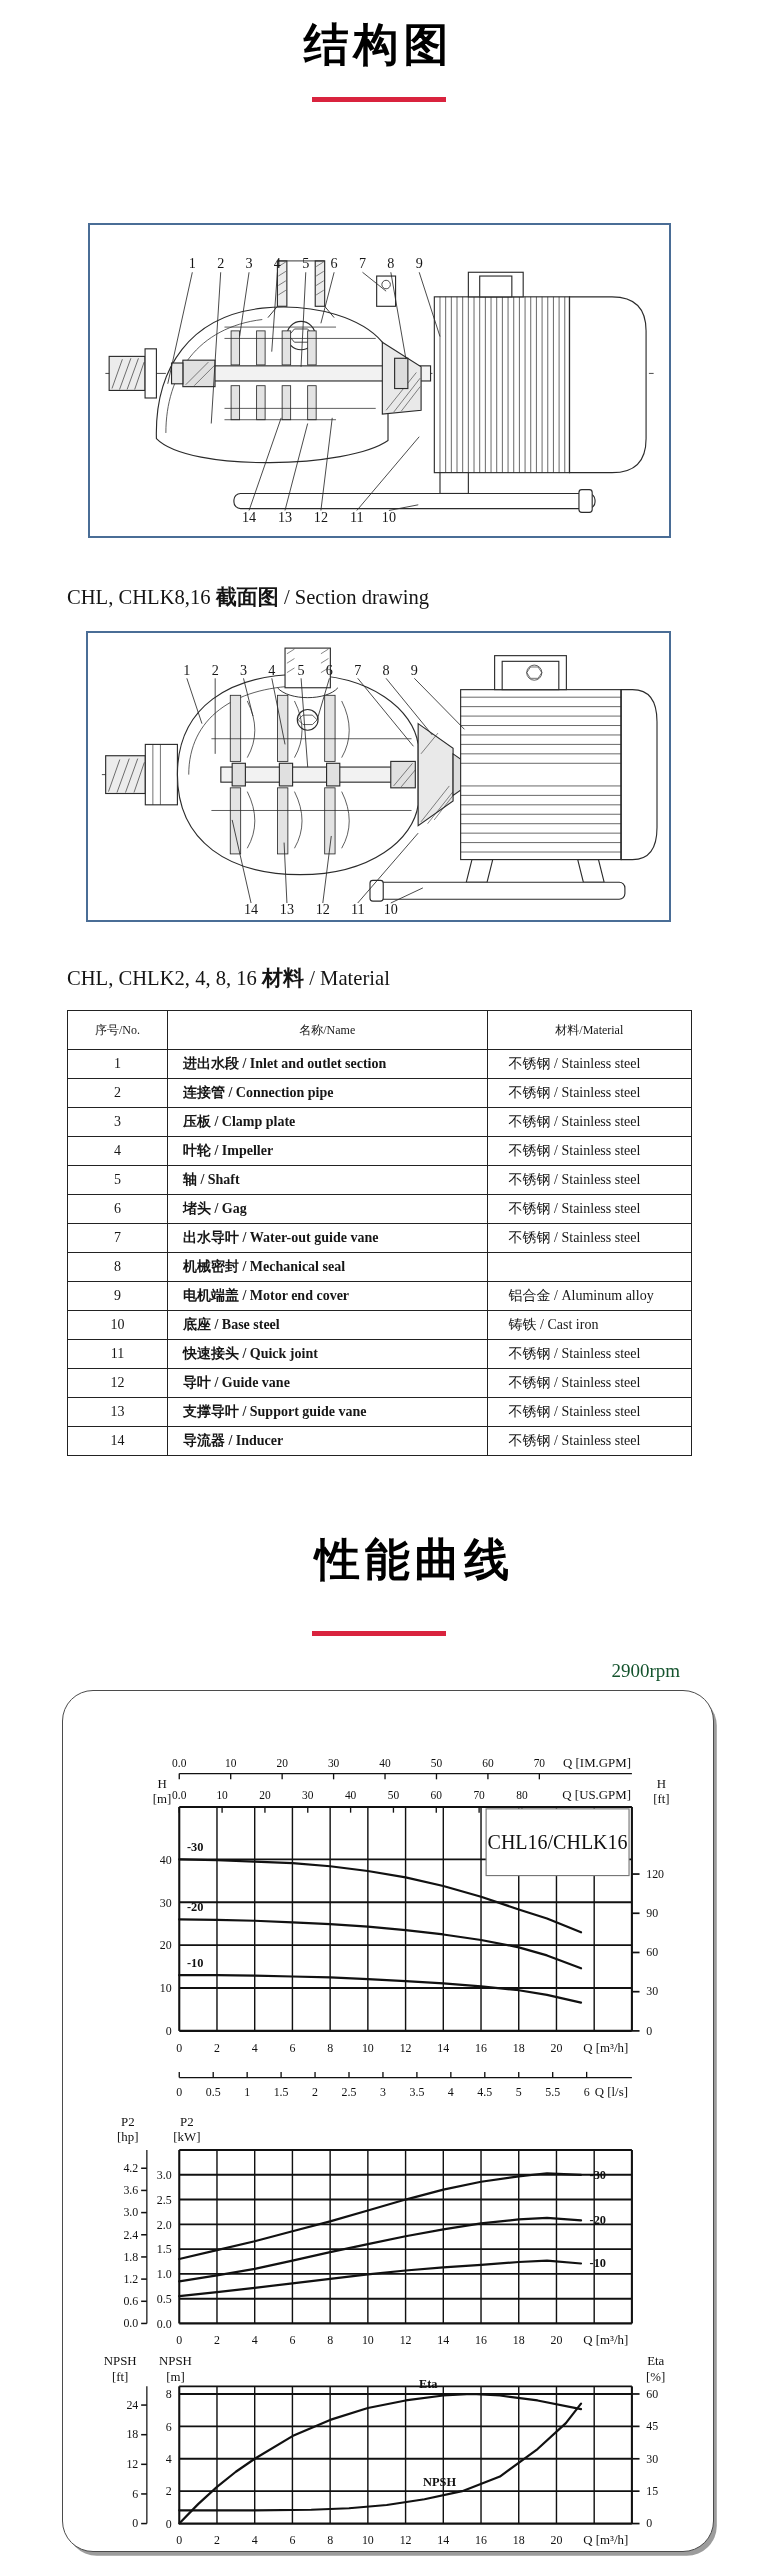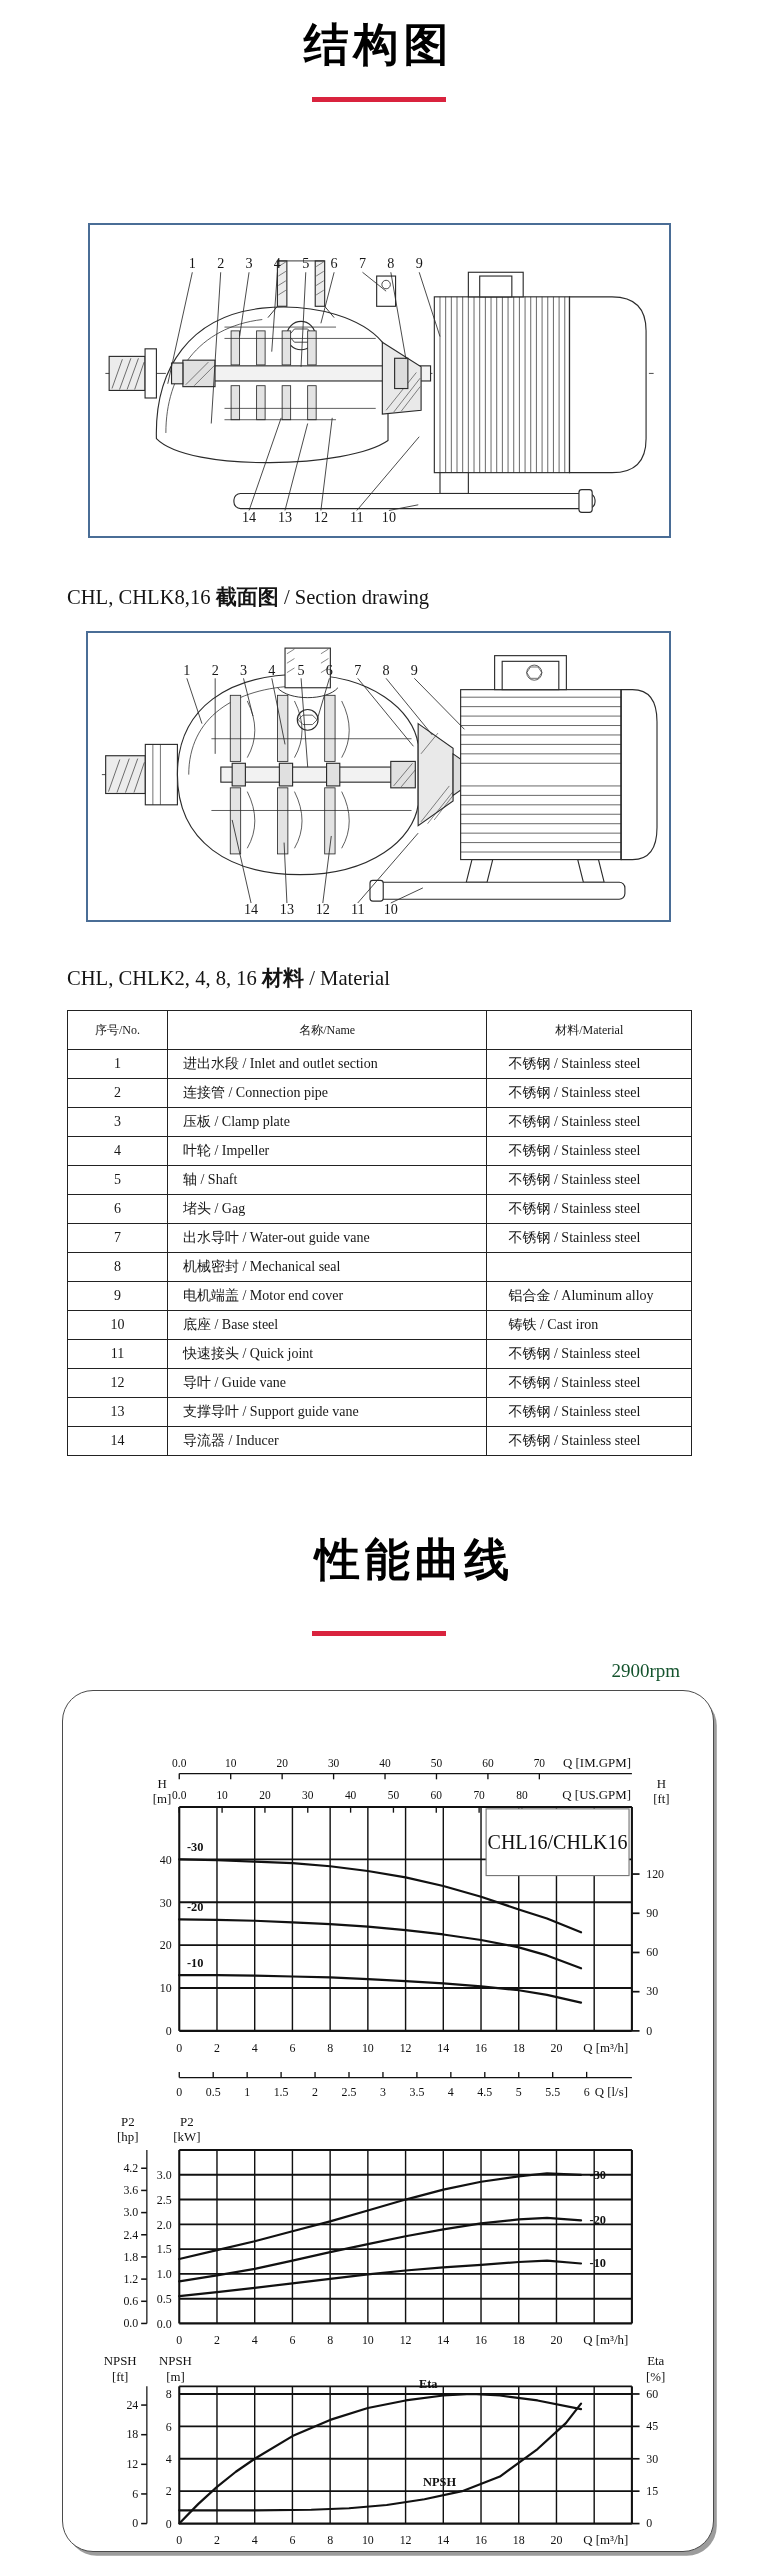--- a/index.html
+++ b/index.html
@@ -20,21 +20,21 @@
   #heading-material{top:964px;}
   .drawbox{position:absolute;border:2.4px solid #4a6d96;background:#fff;box-sizing:border-box;}
   #drawing1-box{left:88px;top:223px;width:583px;height:315px;}
   #drawing2-box{left:86px;top:631px;width:585px;height:291px;}
   .drawbox svg{display:block;width:100%;height:100%;}
   #material-table{position:absolute;left:67px;top:1010px;width:625px;border-collapse:collapse;
        border:1.9px solid #151515;font-size:14px;color:#161616;}
   #material-table th{border:1px solid #222;height:36px;font-weight:normal;font-size:12px;}
   #material-table td{border:1px solid #222;height:28px;padding:0;}
   #material-table td.c-no{text-align:center;width:105px;}
-  #material-table td.c-name{padding-left:15px;width:326px;}
+  #material-table td.c-name{padding-left:15px;width:326px;font-weight:bold;}
   #material-table td.c-mat{padding-left:21px;width:194px;}
   .rpm{position:absolute;top:1660px;right:77px;font-size:19px;color:#14532d;}
   .perfbox{position:absolute;left:62px;top:1690px;width:652px;height:862px;box-sizing:border-box;
        border:1.9px solid #4b4b4b;border-radius:31px;background:#fff;
        box-shadow:3.8px 4.8px 0 -1px #9c9c9c;}
   .perfbox svg{display:block;}
   text{user-select:none;}
 </style>
 </head>
 <body>

